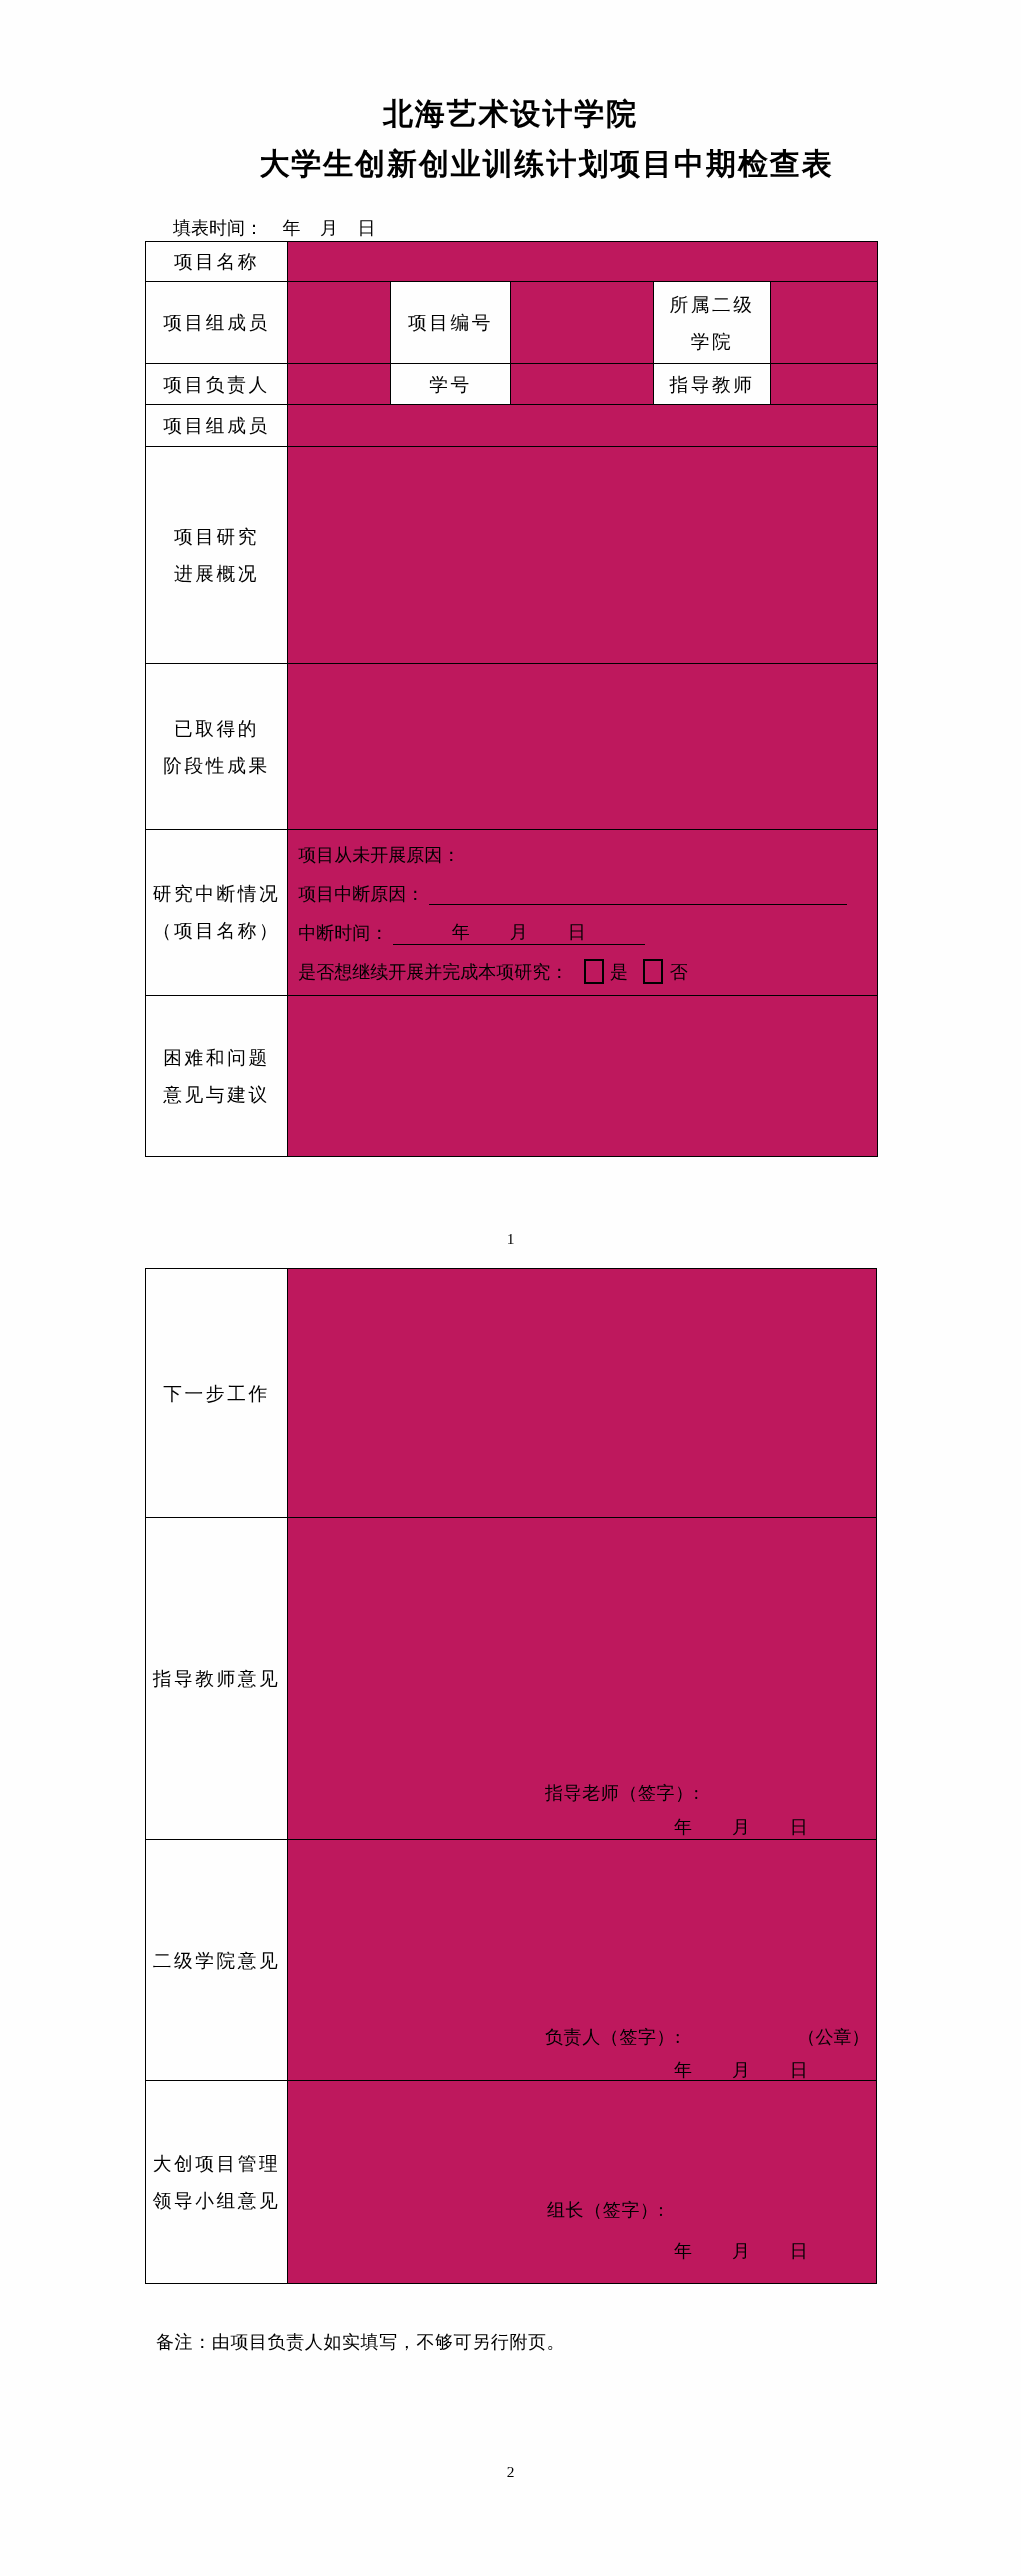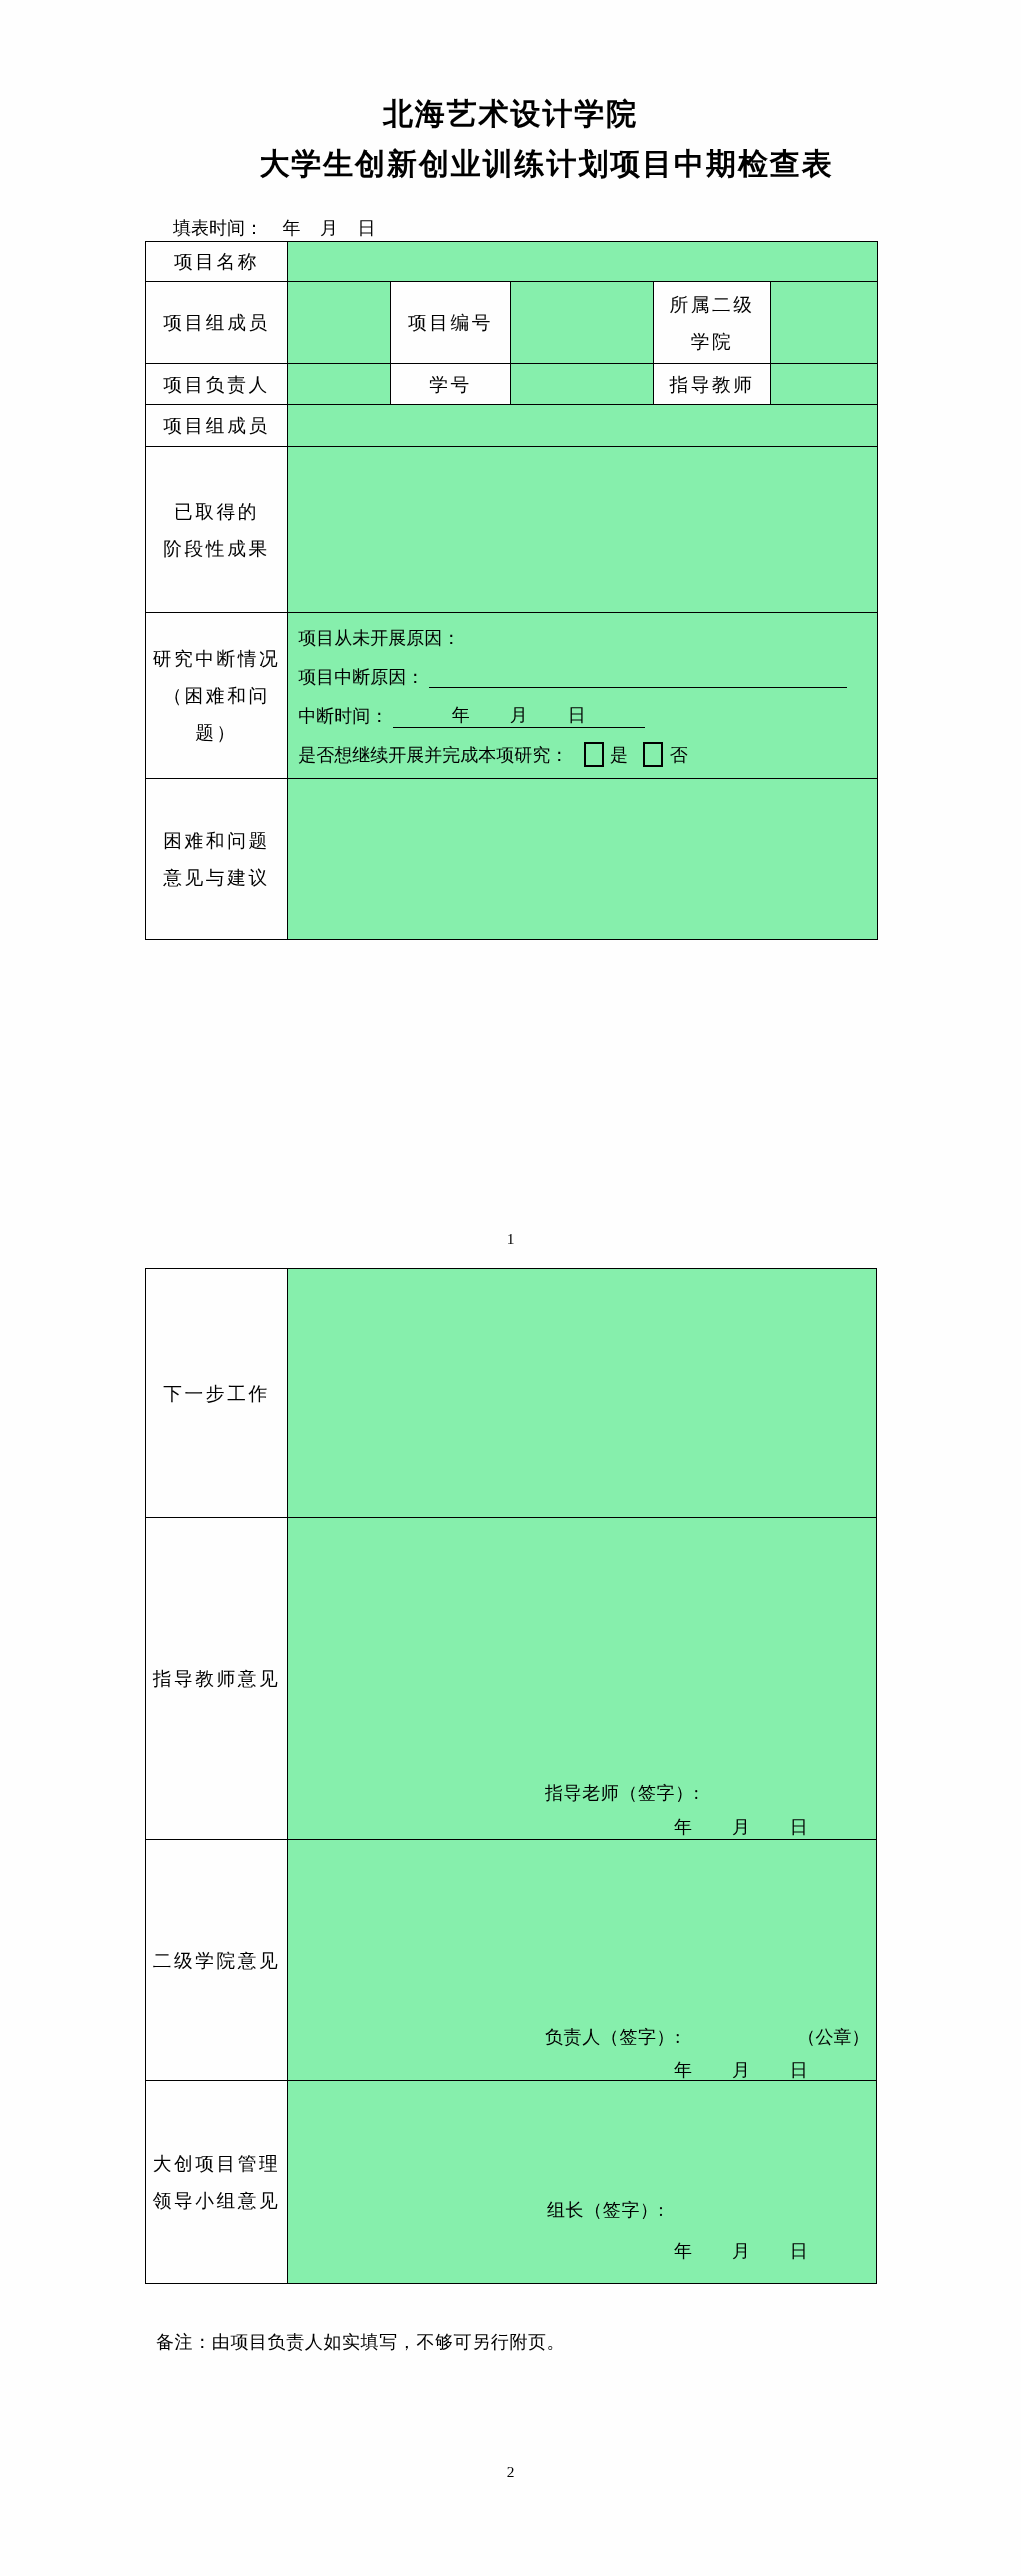--- a/index.html
+++ b/index.html
@@ -16,21 +16,21 @@
   #title2{top:144px;margin-left:36px;}
   .fill-line{position:absolute;left:158px;top:216px;font-size:18px;white-space:nowrap;}
   .fill-line .dt{display:inline-block;margin-left:15px;}
   .y{margin-left:72px;} .m{margin-left:66px;} .d{margin-left:50px;}
 
   table{border-collapse:collapse;table-layout:fixed;position:absolute;left:145px;background:#fefefe;}
   td{border:1.3px solid #000;border-top-width:1.9px;border-bottom-width:1.9px;padding:0;vertical-align:middle;font-size:18.7px;overflow:hidden;}
   #table1{top:241px;width:732px;}
   #table2{top:1268px;width:732px;}
   .lbl{text-align:center;letter-spacing:2.6px;line-height:37px;}
-  .val{background:#86efac;}
+  .val{background:#be185d;}
   .content{vertical-align:top;position:relative;}
 
   
   .iline{height:39px;display:flex;align-items:center;white-space:nowrap;font-size:18px;}
   .icell{padding:5.1px 9px 3.9px 10.3px;}
   .u2{display:inline-block;width:418px;border-bottom:1.3px solid #000;height:22px;margin-left:5.1px;}
   .u3{display:inline-block;width:252px;border-bottom:1.3px solid #000;text-align:center;margin-left:5.1px;letter-spacing:1.3px;}
   .cbox{display:inline-block;width:16px;height:21px;border:2.6px solid #000;margin:0 6.4px 0 15.4px;vertical-align:-5.1px;}
 
   .signline{position:absolute;font-size:18px;white-space:nowrap;letter-spacing:0.6px;}
@@ -86,31 +86,38 @@
       <td class="val"></td>
       <td class="lbl">学号</td>
       <td class="val"></td>
       <td class="lbl">指导教师</td>
       <td class="val"></td>
     </tr>
     <tr style="height:42px">
       <td class="lbl">项目组成员</td>
       <td colspan="5" class="val"></td>
     </tr>
+    <tr style="height:217px">
+      <td class="lbl">
+        <div>项目研究</div>
+        <div>进展概况</div>
+      </td>
+      <td colspan="5" class="val content"></td>
+    </tr>
     <tr style="height:166px">
       <td class="lbl">
         <div>已取得的</div>
         <div>阶段性成果</div>
       </td>
       <td colspan="5" class="val content"></td>
     </tr>
     <tr style="height:162px">
       <td class="lbl">
         <div>研究中断情况</div>
-        <div>（困难和问题）</div>
+        <div>（项目名称）</div>
       </td>
       <td colspan="5" class="val content icell">
         <div class="iline">
           <span>项目从未开展原因：</span>
         </div>
         <div class="iline">
           <span>项目中断原因：</span>
           <span class="u2"></span>
         </div>
         <div class="iline">

